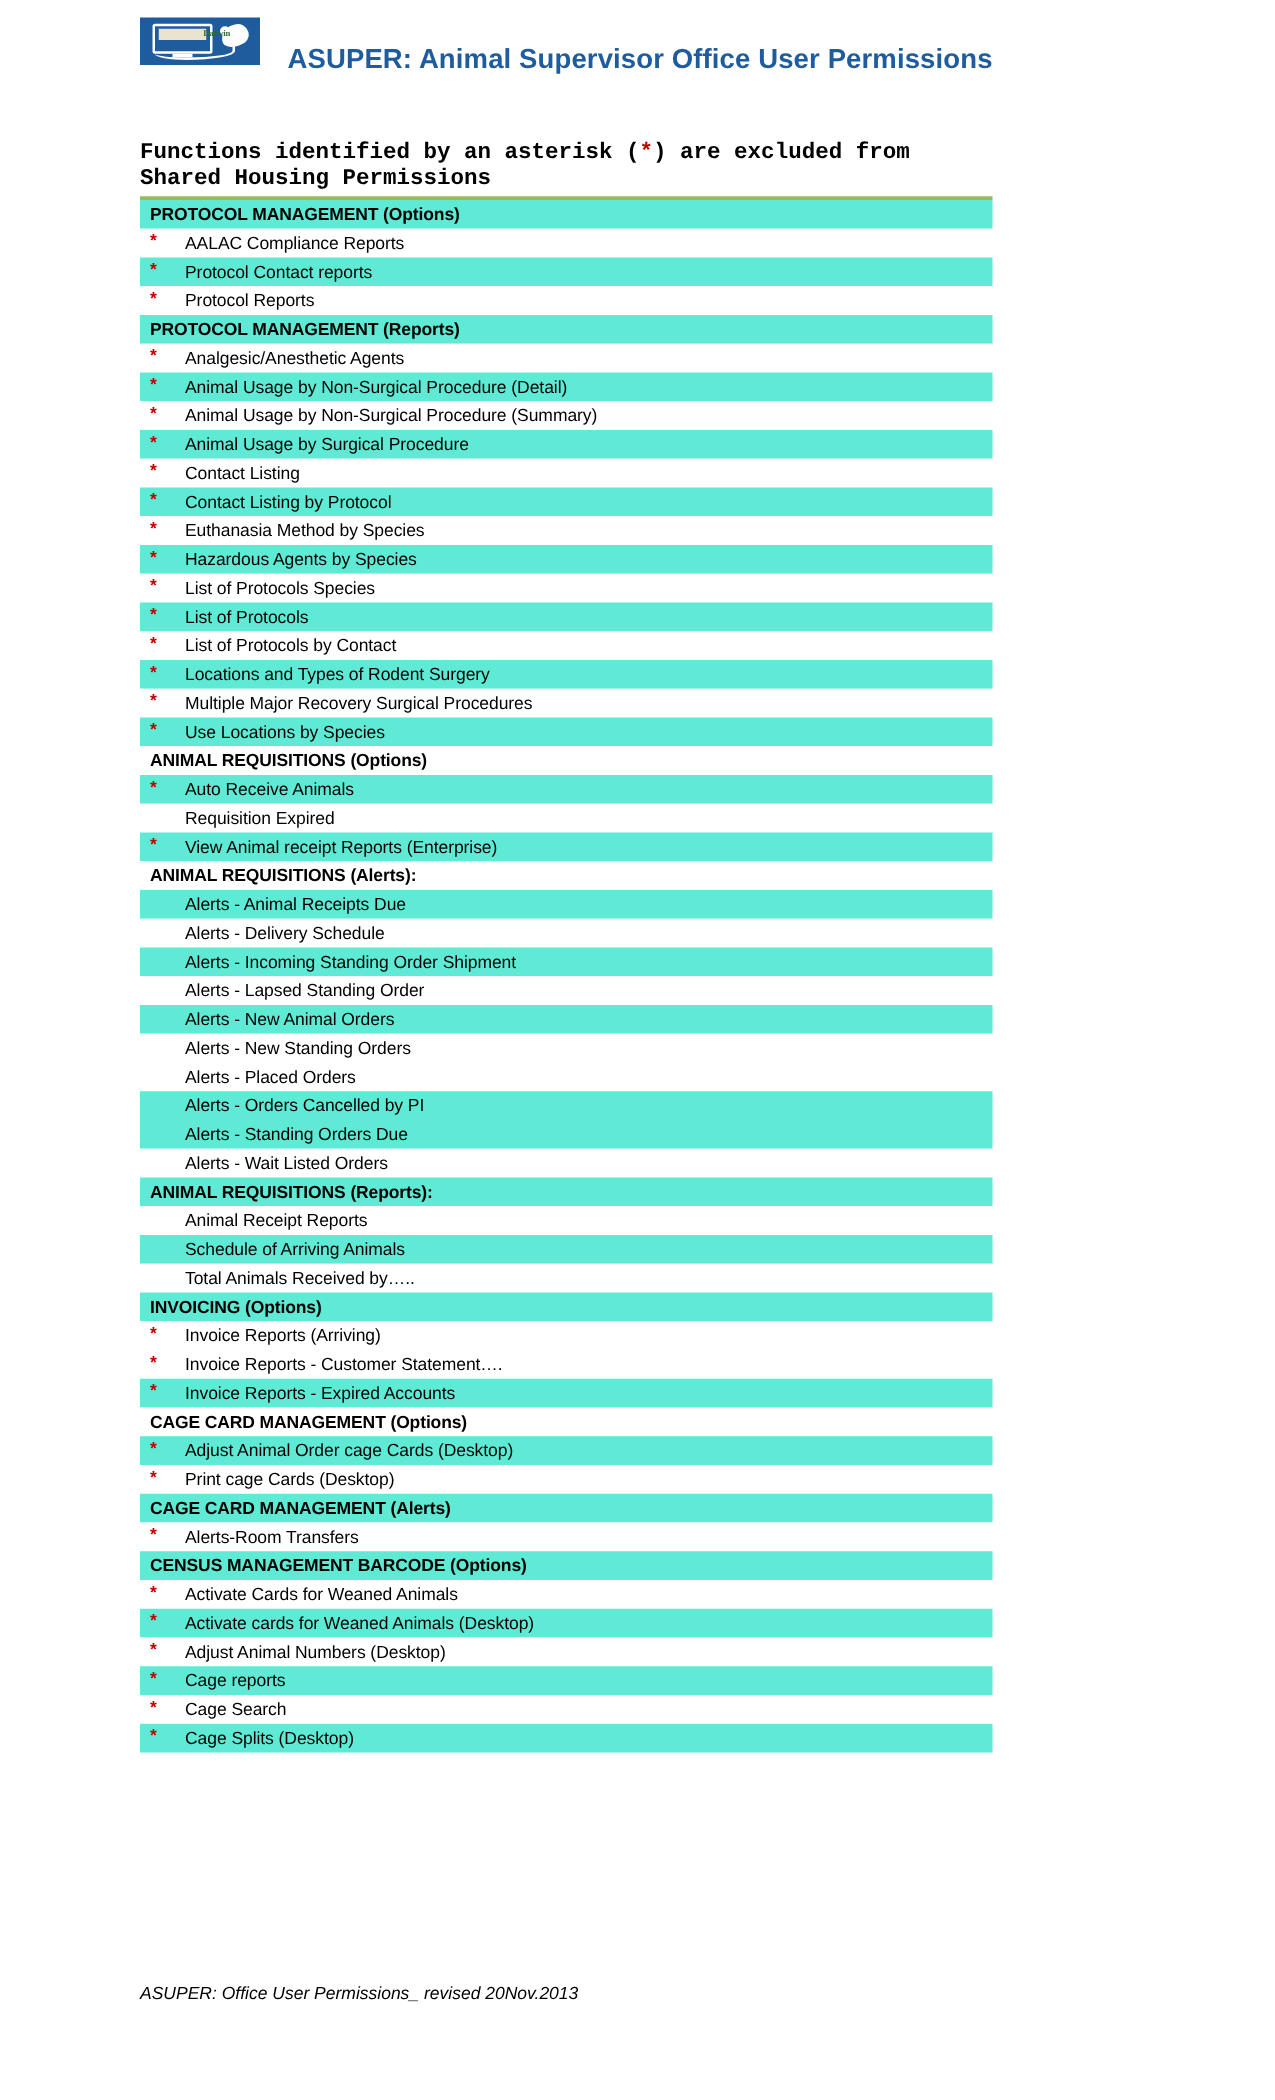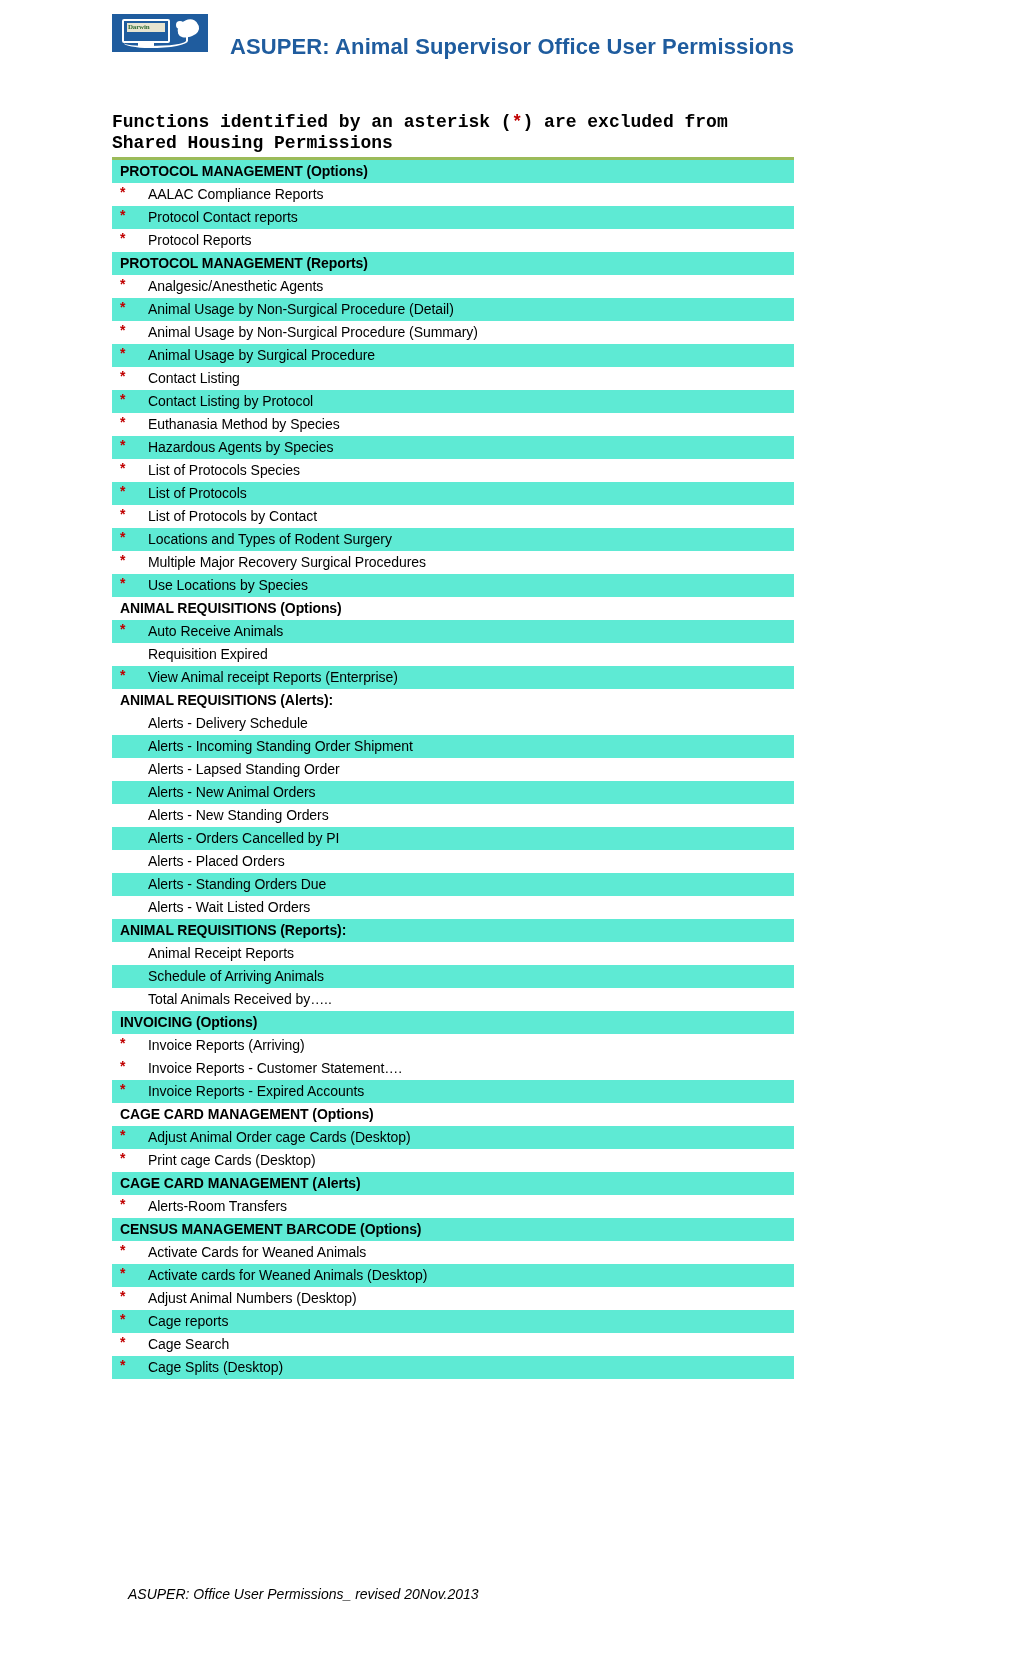--- a/index.html
+++ b/index.html
@@ -54,21 +54,21 @@
     box-sizing: border-box;
   }
   .logo .brandtext {
     position: absolute;
     left: 16px;
     top: 8px;
     width: 56px;
     height: 10px;
     font-size: 7px;
     line-height: 10px;
-    text-align: left;
+    text-align: right;
     color: #2F6B33;
     font-weight: bold;
     font-family: "Liberation Serif", serif;
     letter-spacing: -0.2px;
     z-index: 2;
   }
   .logo .monitor-stand {
     position: absolute;
     left: 26px;
     top: 29px;
@@ -182,21 +182,21 @@
   }
   .item-row .label {
     flex: 1 1 auto;
     padding-left: 6px;
     letter-spacing: -0.05px;
   }
 
   
   .footer {
     position: absolute;
-    left: 128px;
+    left: 112px;
     bottom: 78px;
     font-family: "Liberation Sans", sans-serif;
     font-style: italic;
     font-size: 14px;
     color: #000000;
   }
 </style>
 </head>
 <body>
 
@@ -305,47 +305,51 @@
         <span class="ast blank">&nbsp;</span>
         <span class="label">Requisition Expired</span>
       </div>
       <div class="row shade item-row">
         <span class="ast">*</span>
         <span class="label">View Animal receipt Reports (Enterprise)</span>
       </div>
       <div class="row plain section-row">
         <span>ANIMAL REQUISITIONS (Alerts):</span>
       </div>
+      <div class="row shade item-row">
+        <span class="ast blank">&nbsp;</span>
+        <span class="label">Alerts - Animal Receipts Due</span>
+      </div>
       <div class="row plain item-row">
         <span class="ast blank">&nbsp;</span>
         <span class="label">Alerts - Delivery Schedule</span>
       </div>
       <div class="row shade item-row">
         <span class="ast blank">&nbsp;</span>
         <span class="label">Alerts - Incoming Standing Order Shipment</span>
       </div>
       <div class="row plain item-row">
         <span class="ast blank">&nbsp;</span>
         <span class="label">Alerts - Lapsed Standing Order</span>
       </div>
       <div class="row shade item-row">
         <span class="ast blank">&nbsp;</span>
         <span class="label">Alerts - New Animal Orders</span>
       </div>
       <div class="row plain item-row">
         <span class="ast blank">&nbsp;</span>
         <span class="label">Alerts - New Standing Orders</span>
       </div>
+      <div class="row plain item-row">
+        <span class="ast blank">&nbsp;</span>
+        <span class="label">Alerts - Placed Orders</span>
+      </div>
       <div class="row shade item-row">
         <span class="ast blank">&nbsp;</span>
         <span class="label">Alerts - Orders Cancelled by PI</span>
-      </div>
-      <div class="row plain item-row">
-        <span class="ast blank">&nbsp;</span>
-        <span class="label">Alerts - Placed Orders</span>
       </div>
       <div class="row shade item-row">
         <span class="ast blank">&nbsp;</span>
         <span class="label">Alerts - Standing Orders Due</span>
       </div>
       <div class="row plain item-row">
         <span class="ast blank">&nbsp;</span>
         <span class="label">Alerts - Wait Listed Orders</span>
       </div>
       <div class="row shade section-row">

